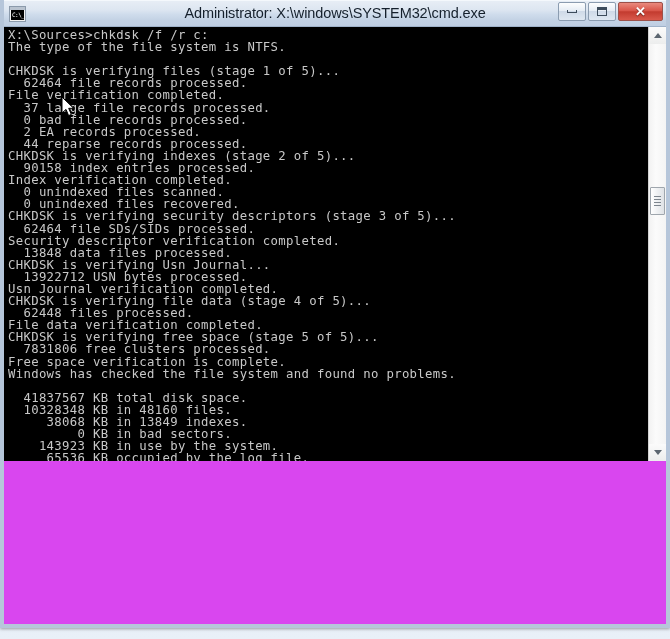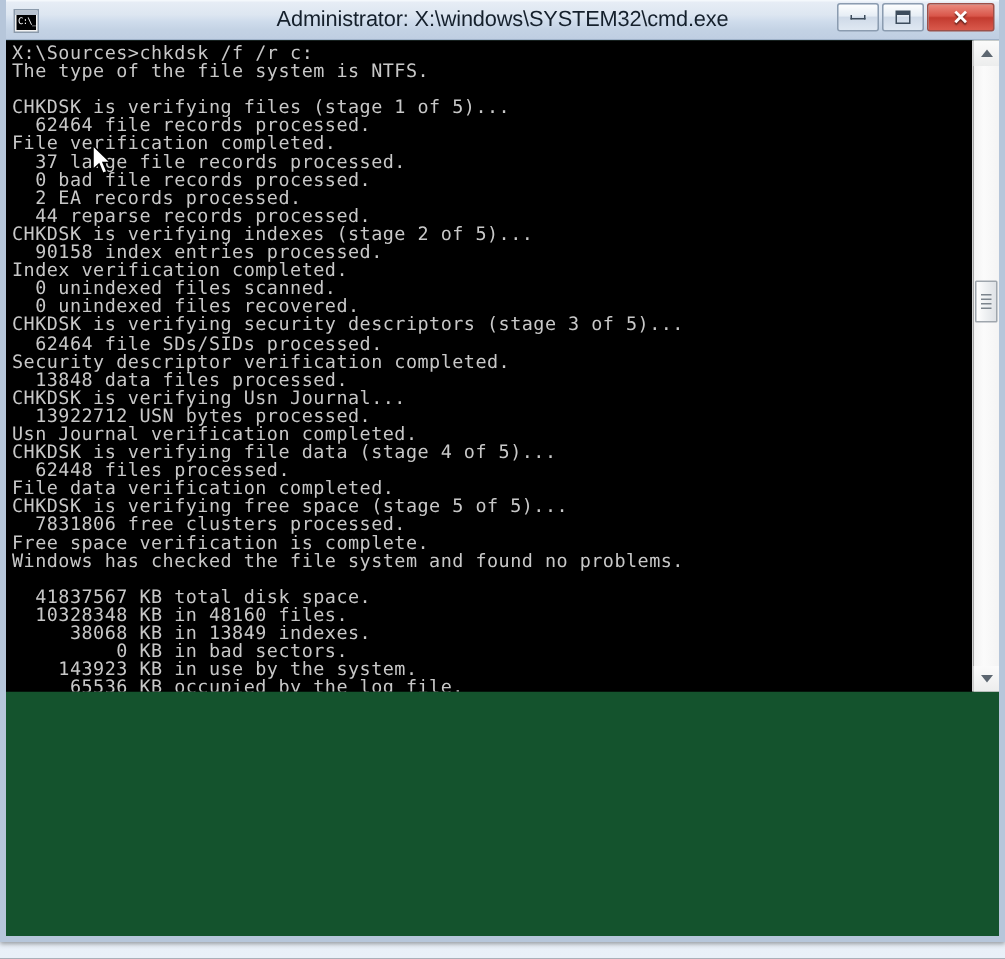--- a/index.html
+++ b/index.html
@@ -44,21 +44,21 @@
     position: absolute;
     left: 0;
     top: 0;
     width: 670px;
     height: 628px;
     box-sizing: border-box;
     border-left: 4px solid #b6c6da;
     border-right: 4px solid #b6c6da;
     border-bottom: 4px solid #b6c6da;
     border-top: 0;
-    background: #14532d;
+    background: #d946ef;
     box-shadow: 0 1px 3px rgba(0,0,0,.35);
   }
 
   
   #titlebar {
     position: relative;
     height: 26px;
     background: linear-gradient(180deg,
        #e8eef6 0%,
        #dde6f1 38%,

